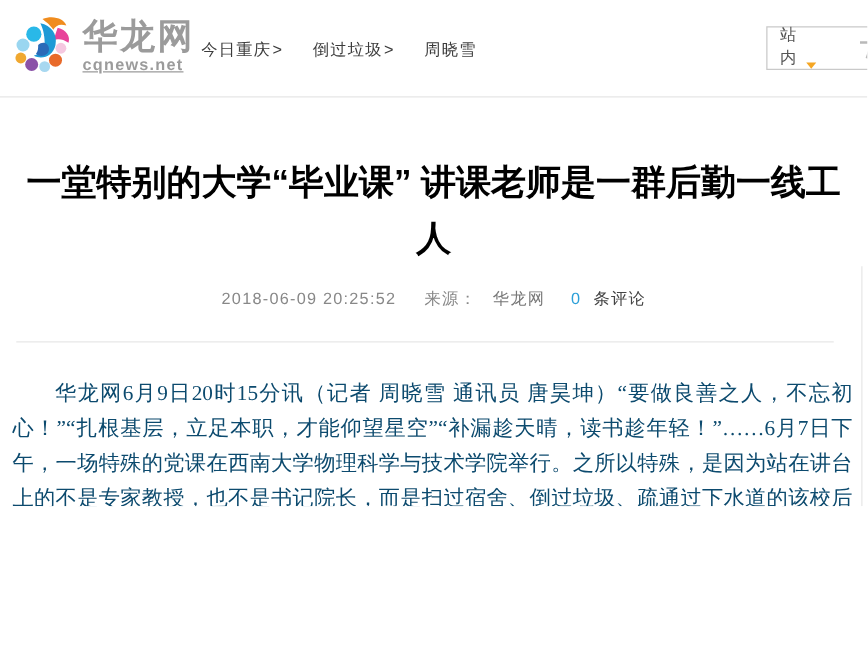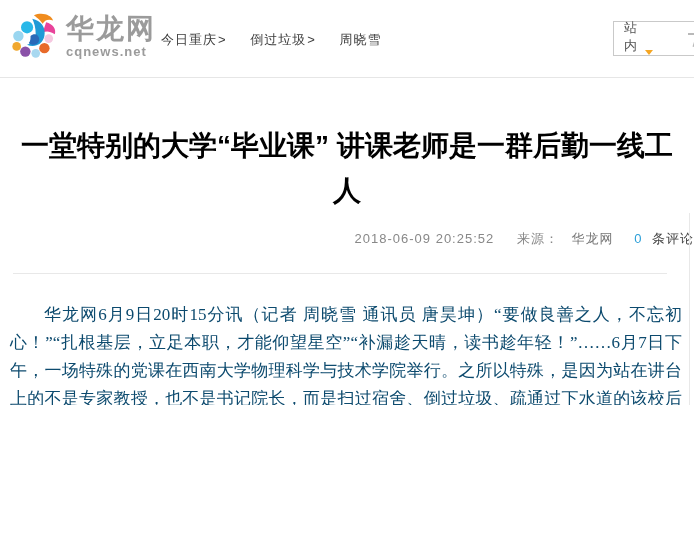--- a/index.html
+++ b/index.html
@@ -16,21 +16,21 @@
   
   .header {
     position:relative;
     height:78px;
     border-bottom:1px solid #e6e6e6;
   }
   .logo { position:absolute; left:8px; top:10px; display:flex; align-items:center; }
   .logo-icon { width:52px; height:52px; }
   .logo-text { margin-left:6px; color:#9b9b9b; line-height:1; }
   .logo-name { font-size:28px; font-weight:bold; letter-spacing:2px; }
-  .logo-domain { font-size:13px; font-weight:bold; letter-spacing:1px; margin-top:2px; }
+  .logo-domain { font-size:13px; font-weight:bold; letter-spacing:1px; margin-top:2px;text-decoration:underline; }
 
   .breadcrumb {
     position:absolute; left:146px; top:31px;
     font-size:13px; color:#3c3c3c; letter-spacing:1px;
   }
   .breadcrumb a { color:#3c3c3c; text-decoration:none;margin-left:15px; }
   .crumb-sep { margin:0 4px 0 1px; color:#3c3c3c; }
 
   .search-box {
     position:absolute; left:613px; top:21px;
@@ -74,21 +74,21 @@
   }
   .article-title {
     margin:14px 10px 0 10px;
     text-align:center;
     font-size:28px; line-height:45px; font-weight:bold;
     color:#000;
     font-family:"Liberation Sans", sans-serif;
   }
   .article-meta {
     margin-top:17px;
-    text-align:right;
+    text-align:center;
     font-size:13px; color:#888;
     letter-spacing:1px;
   }
   .meta-source-label { margin-left:18px; }
   .meta-source-name { margin-left:8px; color:#777; }
   .meta-comment-count { margin-left:16px; color:#2b9fd8; }
   .meta-comment-suffix { margin-left:5px; color:#444; }
 
   .meta-divider {
     border:none; border-top:1px solid #e8e8e8;

